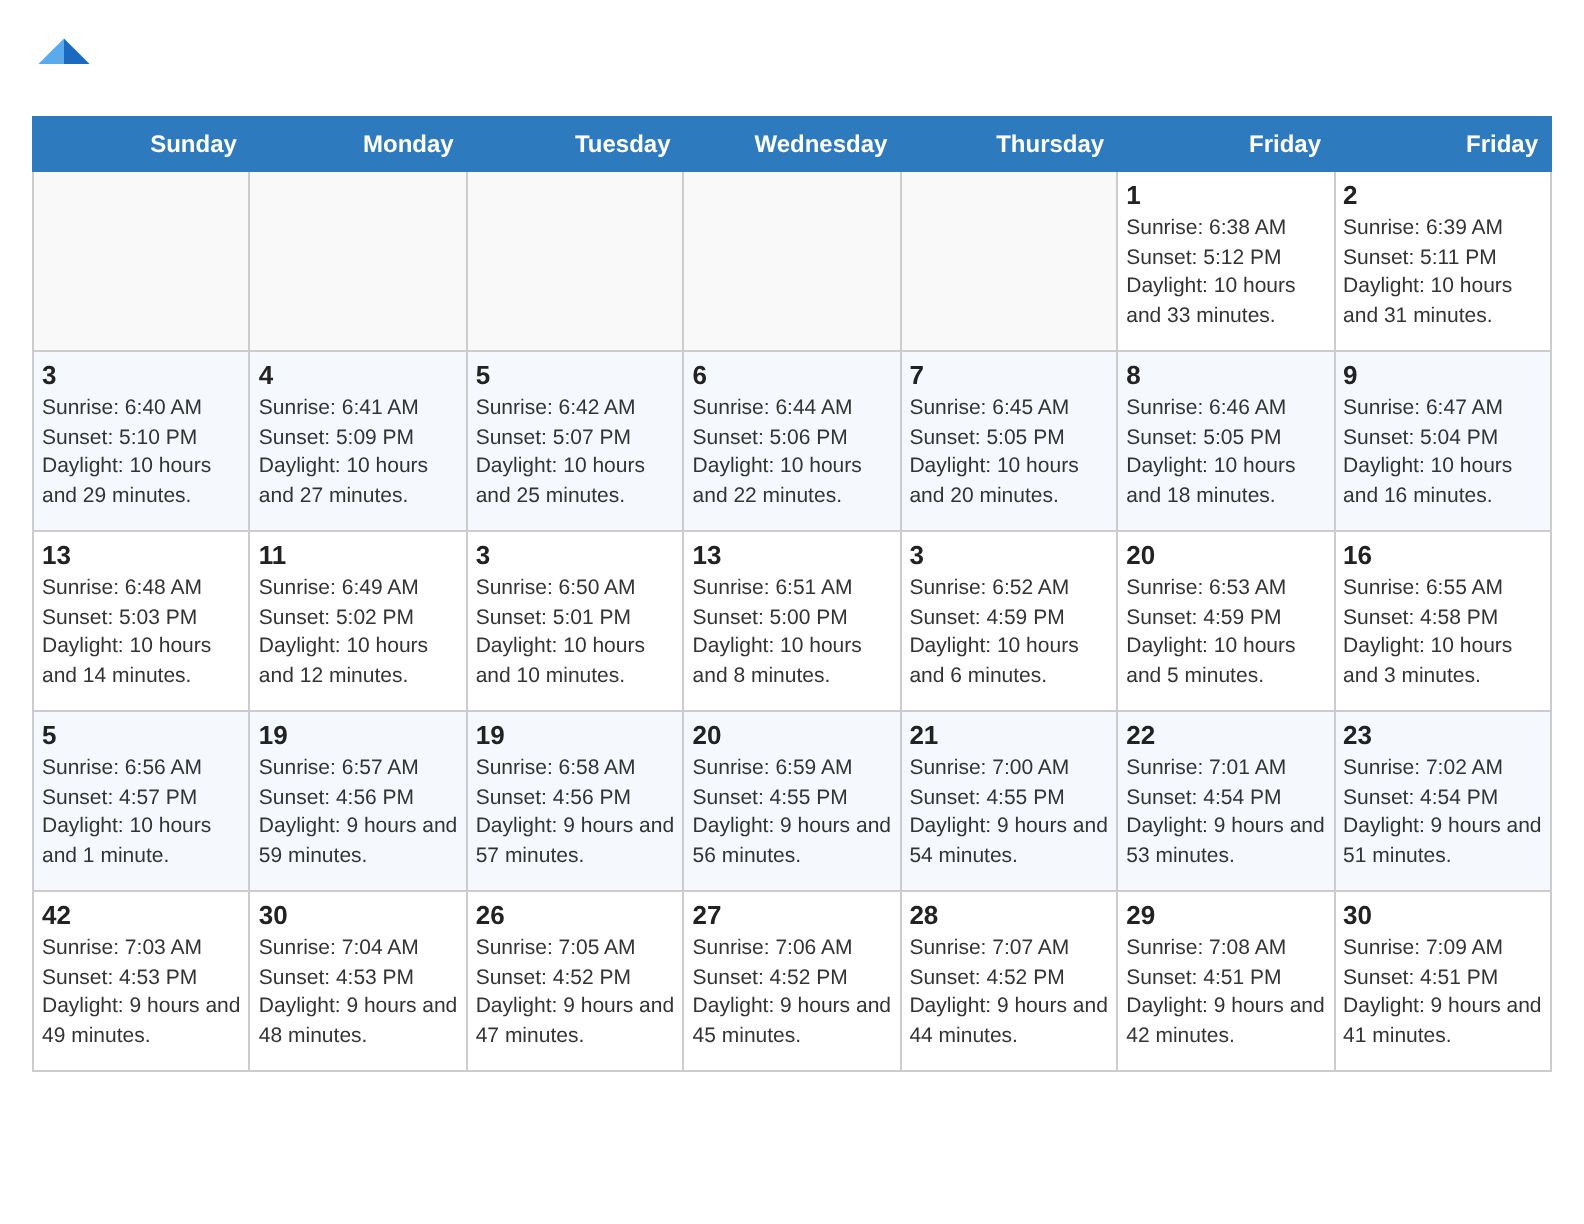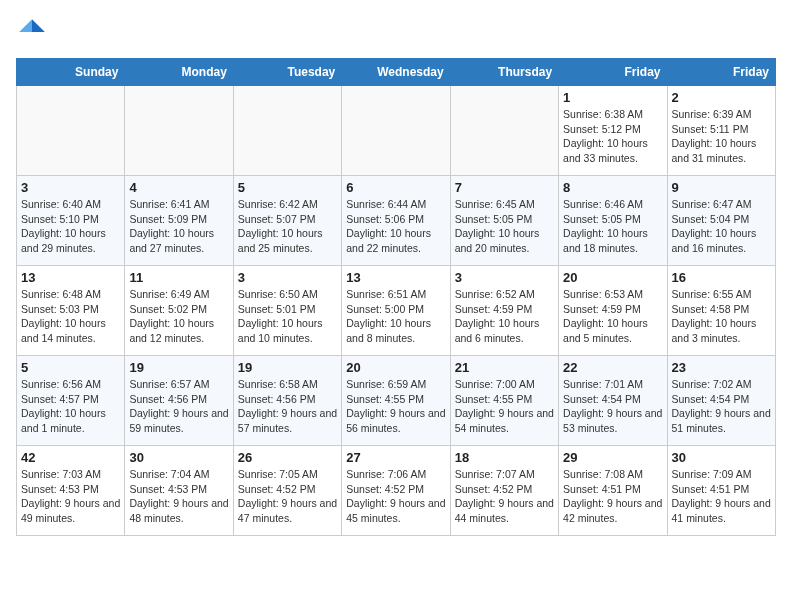--- a/index.html
+++ b/index.html
@@ -236,21 +236,21 @@
         </td>
         <td>
           <div class="day-number">26</div>
           <div class="day-info">Sunrise: 7:05 AM<br>Sunset: 4:52 PM<br>Daylight: 9 hours and 47 minutes.</div>
         </td>
         <td>
           <div class="day-number">27</div>
           <div class="day-info">Sunrise: 7:06 AM<br>Sunset: 4:52 PM<br>Daylight: 9 hours and 45 minutes.</div>
         </td>
         <td>
-          <div class="day-number">18</div>
+          <div class="day-number">28</div>
           <div class="day-info">Sunrise: 7:07 AM<br>Sunset: 4:52 PM<br>Daylight: 9 hours and 44 minutes.</div>
         </td>
         <td>
           <div class="day-number">29</div>
           <div class="day-info">Sunrise: 7:08 AM<br>Sunset: 4:51 PM<br>Daylight: 9 hours and 42 minutes.</div>
         </td>
         <td>
           <div class="day-number">30</div>
           <div class="day-info">Sunrise: 7:09 AM<br>Sunset: 4:51 PM<br>Daylight: 9 hours and 41 minutes.</div>
         </td>

